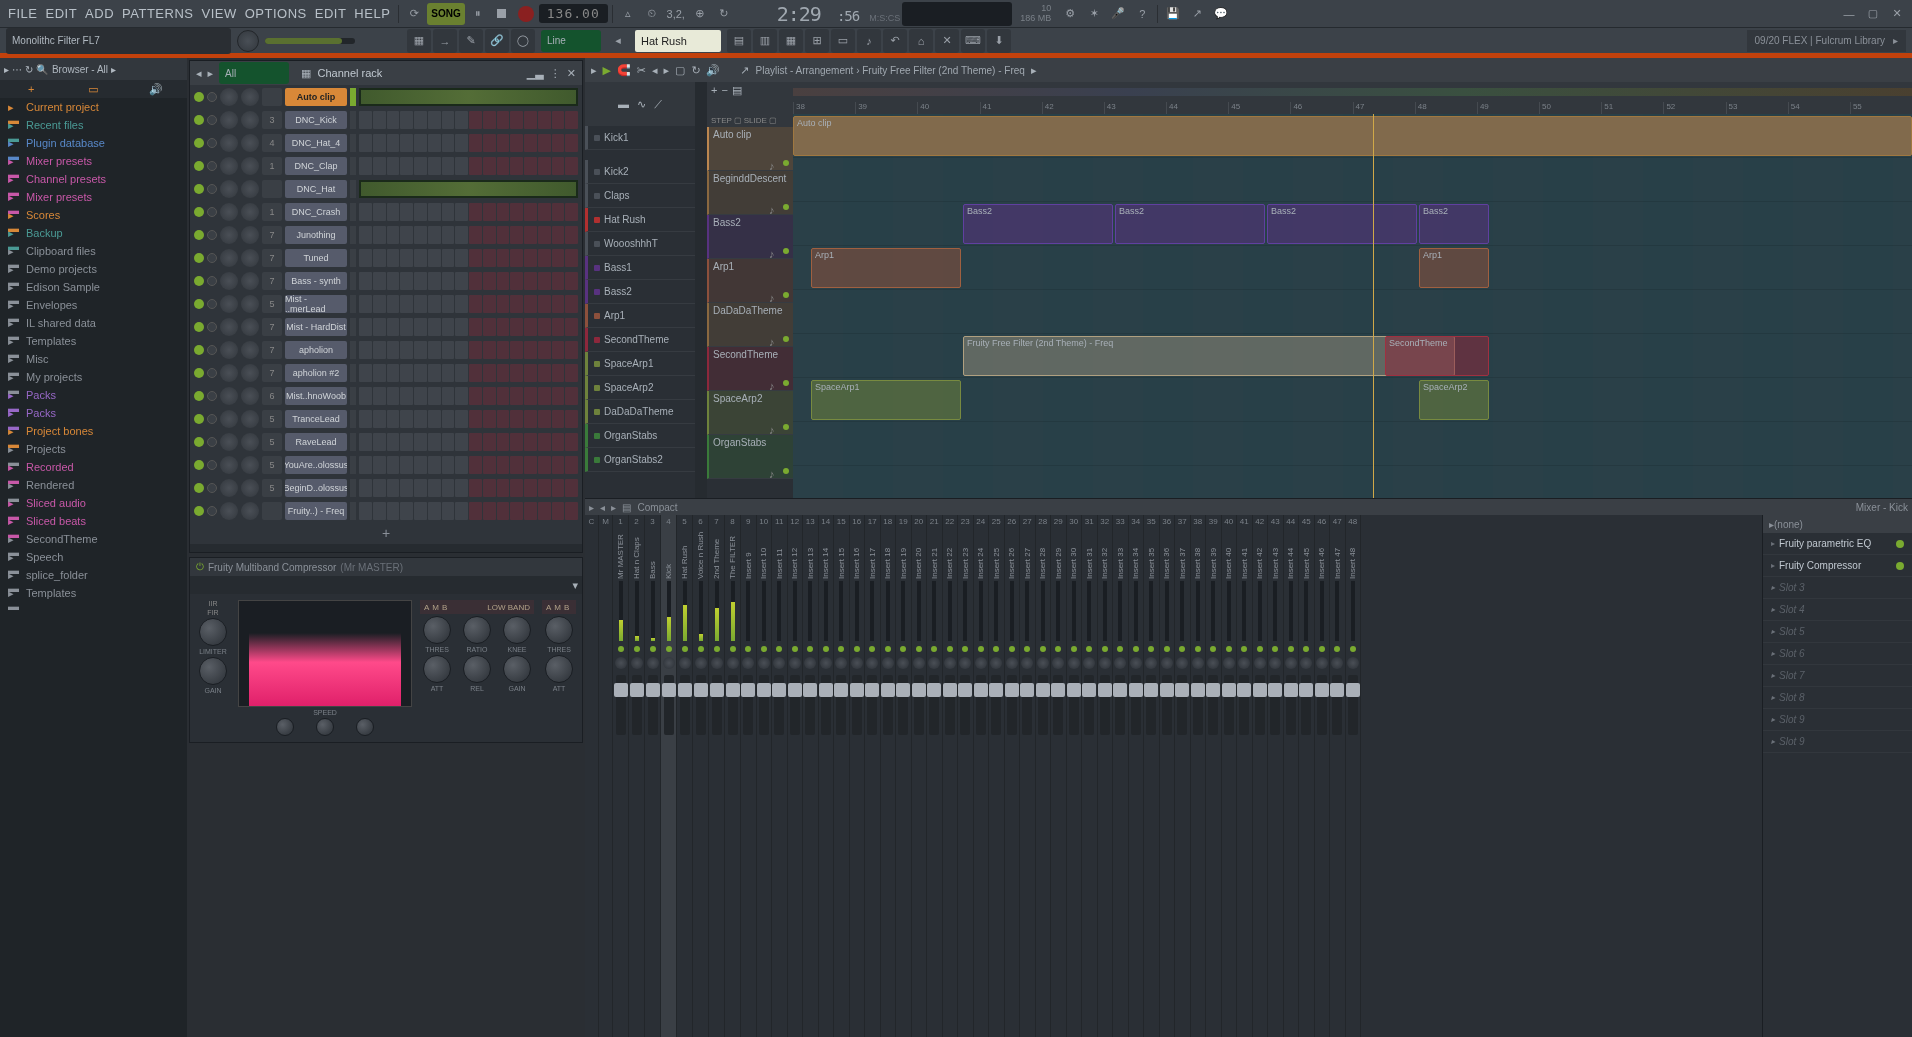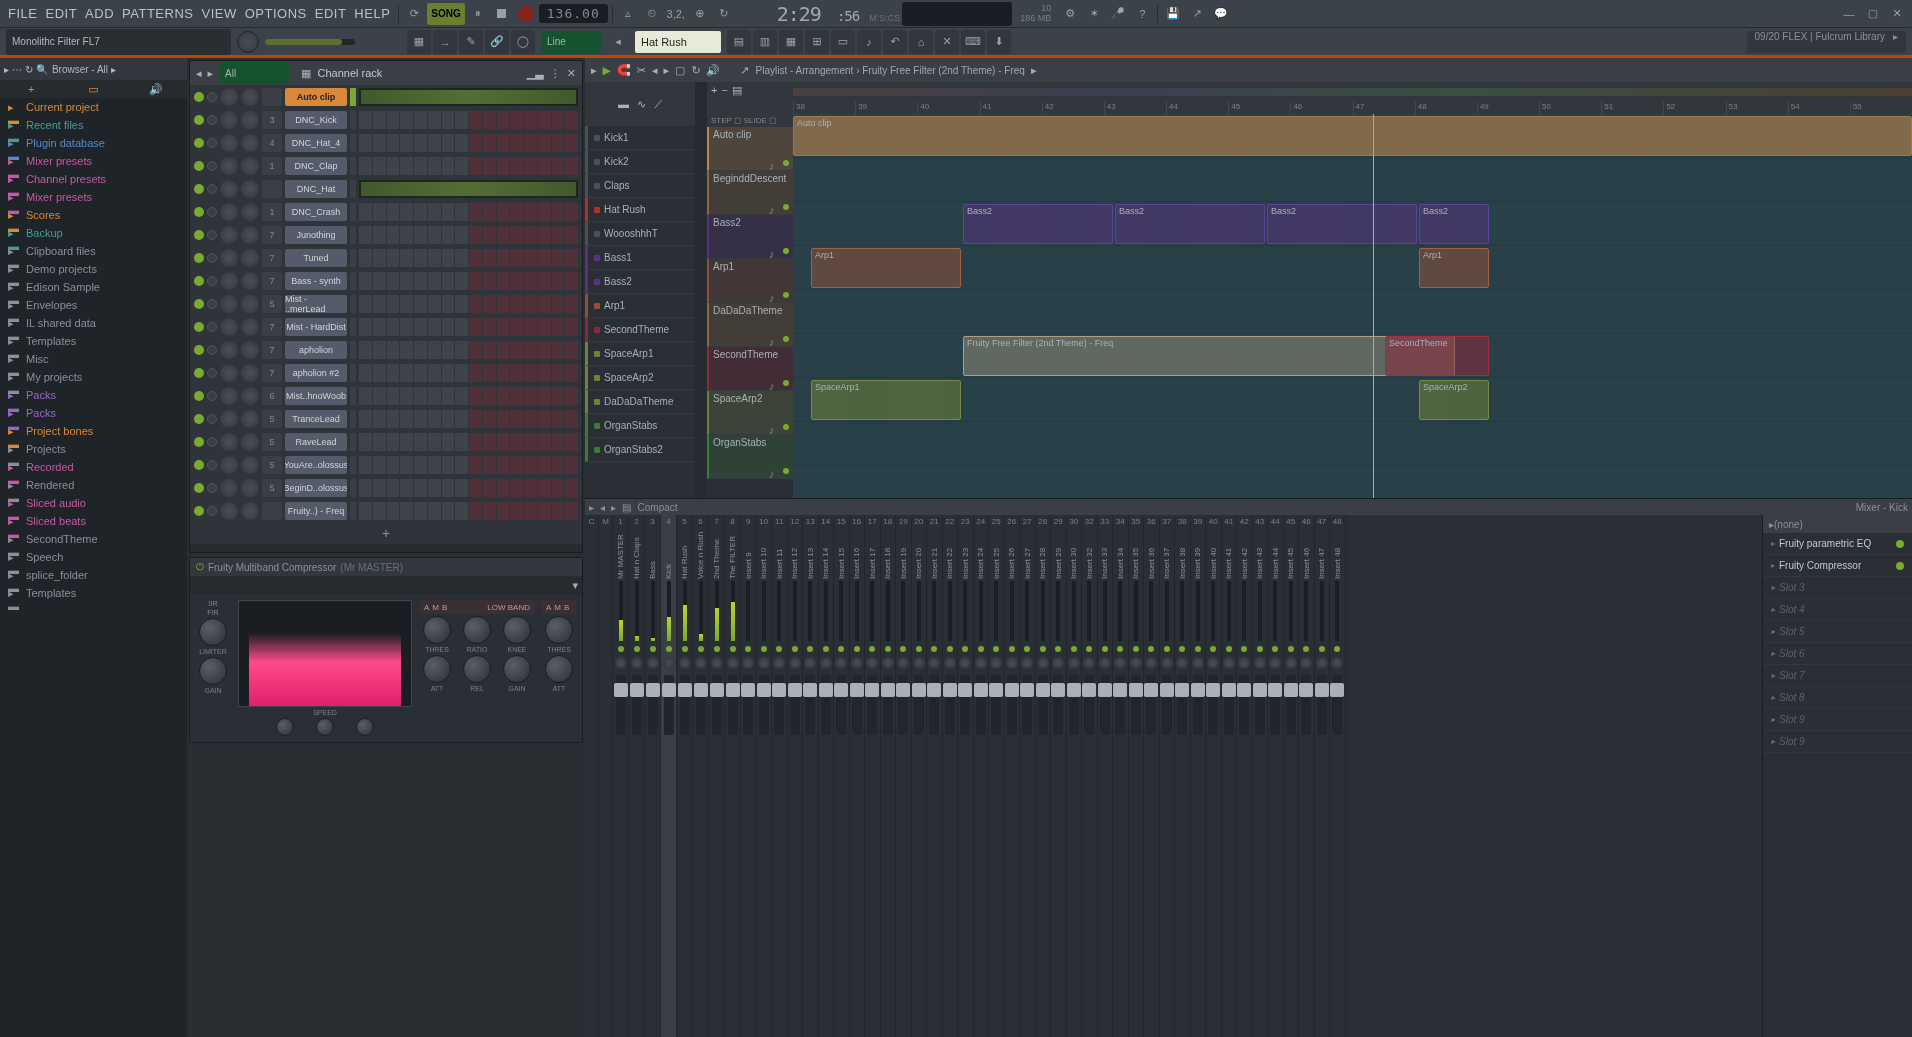--- a/index.html
+++ b/index.html
@@ -9,29 +9,29 @@
 .tb-sep{width:1px;height:18px;background:#2a2e33;margin:0 2px}
 .tb-icon{width:22px;height:22px;display:flex;align-items:center;justify-content:center;color:#9aa0a8;cursor:pointer;border-radius:3px}
 .tb-btn{height:22px;padding:0 6px;background:#14532d;border-radius:3px;display:flex;align-items:center;font-size:10px;cursor:pointer}
 .song-btn{background:#6a8030;color:#000;font-weight:bold;padding:0 4px}
 .rec-btn{width:16px;height:16px;border-radius:50%;background:#8a2020}
 .tempo-display{background:#1a1e23;padding:2px 8px;font-family:monospace;font-size:13px;color:#888;border-radius:3px;letter-spacing:1px}
 .time-display{font-family:monospace;font-size:20px;color:#a0a8b0;padding:0 8px;letter-spacing:-1px}
 .time-sub{font-size:9px;color:#6a7078;margin-left:2px}
 .meters{width:110px;height:24px;background:#1a1e23;border-radius:3px}
 .cpu-mem{font-size:9px;color:#7a8088;padding:0 6px;text-align:right;line-height:1.1}
-.toolbar2{display:flex;align-items:center;height:30px;background:#3c4249;padding:2px 6px;gap:6px;border-bottom:3px solid #c2410c}
+.toolbar2{display:flex;align-items:center;height:30px;background:#3c4249;padding:2px 6px;gap:6px;border-bottom:5px solid #c2410c}
 .hint-panel{flex:0 0 225px;height:26px;background:#2a2e33;border-radius:3px;font-size:10px;color:#b0b8c0;padding:4px 68px 4px 6px;display:flex;align-items:center}
 .knob{width:22px;height:22px;border-radius:50%;background:radial-gradient(circle,#494f56,#32373d);border:1px solid #22262a;position:relative}
 .slider-h{width:90px;height:6px;background:#22262a;border-radius:3px;position:relative}
 .slider-h::after{content:'';position:absolute;left:0;top:0;height:100%;width:85%;background:#5a7030;border-radius:3px}
 .tb2-icons{display:flex;gap:2px;align-items:center}
 .tb2-icon{width:24px;height:24px;display:flex;align-items:center;justify-content:center;background:#32373d;border-radius:3px;cursor:pointer;color:#9aa0a8}
 .pattern-name{width:86px;height:22px;background:#e8ead8;color:#222;padding:0 6px;display:flex;align-items:center;font-size:11px;border-radius:2px}
-.status-bar{height:22px;background:#32373d;font-size:10px;color:#8a9098;display:flex;align-items:flex-start;padding:0 8px;margin-left:auto}
+.status-bar{height:22px;background:#32373d;font-size:10px;color:#8a9098;display:flex;align-items:center;padding:0 8px;margin-left:auto}
 
 .main{display:flex;height:calc(100% - 58px)}
 .browser{width:187px;background:#1f2428;display:flex;flex-direction:column}
 .browser-hdr{height:22px;background:#32373d;display:flex;align-items:center;padding:0 4px;font-size:10px;color:#b0b8c0;gap:3px}
 .browser-tabs{height:18px;display:flex;background:#262b30}
 .browser-tab{flex:1;display:flex;align-items:center;justify-content:center;color:#d88838}
 .browser-list{flex:1;overflow:hidden}
 .br-item{height:18px;display:flex;align-items:center;padding:0 8px;gap:6px;cursor:pointer;font-size:11px}
 .br-icon{width:12px;height:12px;flex-shrink:0}
 .br-orange{color:#d88838}
@@ -965,21 +965,21 @@
         <div style="height:44px;background:#32373d;display:flex;align-items:center;justify-content:center;gap:8px">
           <span>▬</span>
           <span>∿</span>
           <span>⟋</span>
         </div>
         <div id="pl-tracks">
             <div class="pl-track" style="border-left: 3px solid rgb(74, 80, 88);">
               <span style="width:6px;height:6px;background:#4a5058;border-radius:1px"></span>
               <span>Kick1</span>
             </div>
-            <div class="pl-track" style="border-left: 3px solid rgb(74, 80, 88);">
+            <div class="pl-track" style="border-left: 3px solid rgb(74, 80, 88); margin-top: 10px;">
               <span style="width:6px;height:6px;background:#4a5058;border-radius:1px"></span>
               <span>Kick2</span>
             </div>
             <div class="pl-track" style="border-left: 3px solid rgb(74, 80, 88);">
               <span style="width:6px;height:6px;background:#4a5058;border-radius:1px"></span>
               <span>Claps</span>
             </div>
             <div class="pl-track" style="border-left: 3px solid rgb(176, 48, 48);">
               <span style="width:6px;height:6px;background:#b03030;border-radius:1px"></span>
               <span>Hat Rush</span>
@@ -1446,20 +1446,30 @@
               <div class="mx-num">30</div>
               <div class="mx-name">Insert 30</div>
               <div class="mx-meter">
                 <div class="mx-meter-fill" style="height:0%"></div>
               </div>
               <div class="mx-led"></div>
               <div class="mx-knob"></div>
               <div class="mx-fader"></div>
             </div>
             <div class="mx-strip">
+              <div class="mx-num">31</div>
+              <div class="mx-name">Insert 31</div>
+              <div class="mx-meter">
+                <div class="mx-meter-fill" style="height:0%"></div>
+              </div>
+              <div class="mx-led"></div>
+              <div class="mx-knob"></div>
+              <div class="mx-fader"></div>
+            </div>
+            <div class="mx-strip">
               <div class="mx-num">32</div>
               <div class="mx-name">Insert 32</div>
               <div class="mx-meter">
                 <div class="mx-meter-fill" style="height:0%"></div>
               </div>
               <div class="mx-led"></div>
               <div class="mx-knob"></div>
               <div class="mx-fader"></div>
             </div>
             <div class="mx-strip">

